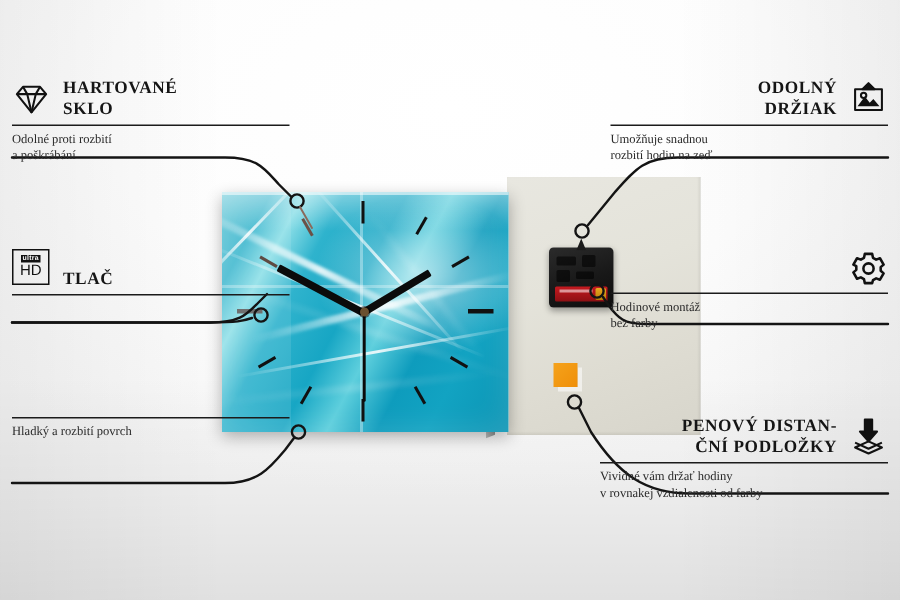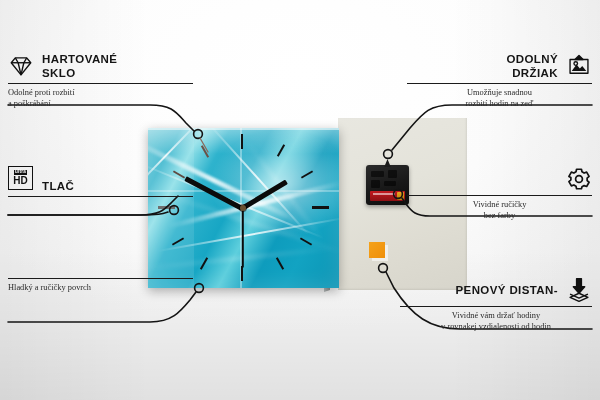--- a/index.html
+++ b/index.html
@@ -112,41 +112,41 @@
   .tick{position:absolute;background:#111;}
   .hand{position:absolute;background:#0b0b0b;transform-origin:left center;border-radius:1px;}
   .hub{position:absolute;width:6px;height:6px;border-radius:50%;background:#6a5030;box-shadow:0 0 0 1px rgba(0,0,0,.5);}
 
   
   .callout{position:absolute;width:185px;}
   .callout .head{display:flex;align-items:center;gap:8px;}
   .callout.left .head{justify-content:flex-start;}
   .callout.right .head{justify-content:flex-end;}
   .title{
-    font-family:Liberation Sans, sans-serif;
+    font-family:Liberation Serif, serif;
     font-weight:bold;font-size:11.5px;line-height:14px;letter-spacing:.4px;
     color:#151515;text-transform:uppercase;
   }
   .callout.right .title{text-align:right;}
   .rule{height:1.4px;background:#1b1b1b;margin:3px 0 4px 0;}
   .desc{
     font-family:"Liberation Serif", serif;
     font-size:8.4px;line-height:10.5px;color:#2a2a2a;
   }
-  .callout.right .desc{text-align:center;}
+  .callout.right .desc{text-align:left;}
   .ico{width:26px;height:26px;flex:0 0 26px;display:block;}
   .ico svg{display:block;width:26px;height:26px;}
 
   .hdbox{
     width:25px;height:24px;border:1.6px solid #111;box-sizing:border-box;
     display:flex;flex-direction:column;align-items:center;justify-content:center;
     font-family:"Liberation Sans", sans-serif;line-height:1;
   }
   .hdbox .u{font-size:4.6px;font-weight:bold;letter-spacing:.2px;color:#111;background:#111;color:#fff;padding:0 1px;}
-  .hdbox .h{font-size:10px;font-weight:bold;color:#111;margin-top:1px;}
+  .hdbox .h{font-size:10px;font-weight:normal;color:#111;margin-top:1px;}
 
   
   #wires{position:absolute;left:0;top:0;width:600px;height:400px;pointer-events:none;}
 </style>
 </head>
 <body>
 
 <div id="stage">
 
   <div class="corner-shade-l"></div>
@@ -264,21 +264,21 @@
           <span class="h">HD</span>
         </span>
       </span>
       <span class="title"><br><span>TLAČ</span></span>
     </div>
     <div class="rule"></div>
   </div>
 
   <div class="callout left" style="left:8px;top:275px;">
     <div class="rule"></div>
-    <div class="desc"><span>Hladký a ručičky povrch</span></div>
+    <div class="desc"><span>Hladký a rozbití povrch</span></div>
   </div>
 
   <div class="callout right" style="left:407px;top:52px;">
     <div class="head">
       <span class="title"><span>ODOLNÝ</span><br><span>DRŽIAK</span></span>
       <span class="ico">
         <svg viewBox="0 0 32 32">
             <g fill="none" stroke="#111" stroke-width="1.7" stroke-linejoin="round">
           <path d="M16 3 L11 8 H21 Z" fill="#111"></path>
           <rect x="5" y="8" width="22" height="17"></rect>
@@ -297,33 +297,33 @@
       <span class="ico">
         <svg viewBox="0 0 32 32">
             <g fill="none" stroke="#111" stroke-width="2.1" stroke-linejoin="round">
           <path d="M13 4 h6 l.7 3.2 2.6 1.5 3.1-1.1 3 5.2-2.4 2.1v3l2.4 2.1-3 5.2-3.1-1.1-2.6 1.5L19 28h-6l-.7-3.2-2.6-1.5-3.1 1.1-3-5.2 2.4-2.1v-3L3.6 12.8l3-5.2 3.1 1.1 2.6-1.5Z"></path>
           <circle cx="16" cy="16" r="4.2"></circle>
         </g>
           </svg>
       </span>
     </div>
     <div class="rule"></div>
-    <div class="desc"><span>Vividné ručičky</span><br><span>bez farby</span></div>
+    <div class="desc"><span>Hodinové montáž</span><br><span>bez farby</span></div>
   </div>
 
   <div class="callout right" style="left:400px;top:277px;width:192px;">
     <div class="head">
-      <span class="title"><span>PENOVÝ DISTAN-</span><br></span>
+      <span class="title"><span>PENOVÝ DISTAN-</span><br><span>ČNÍ PODLOŽKY</span></span>
       <span class="ico">
         <svg viewBox="0 0 32 32">
             <g fill="none" stroke="#111" stroke-width="1.7" stroke-linejoin="round">
           <path d="M13 2 h6 v10 h4 l-7 8 -7-8 h4 Z" fill="#111"></path>
           <path d="M16 20 L27 25 L16 30 L5 25 Z"></path>
           <path d="M5 21 L16 26 L27 21"></path>
         </g>
           </svg>
       </span>
     </div>
     <div class="rule"></div>
-    <div class="desc"><span>Vividné vám držať hodiny</span><br><span>v rovnakej vzdialenosti od hodin</span></div>
+    <div class="desc"><span>Vividné vám držať hodiny</span><br><span>v rovnakej vzdialenosti od farby</span></div>
   </div>
 
 </div>
 
 </body></html>

